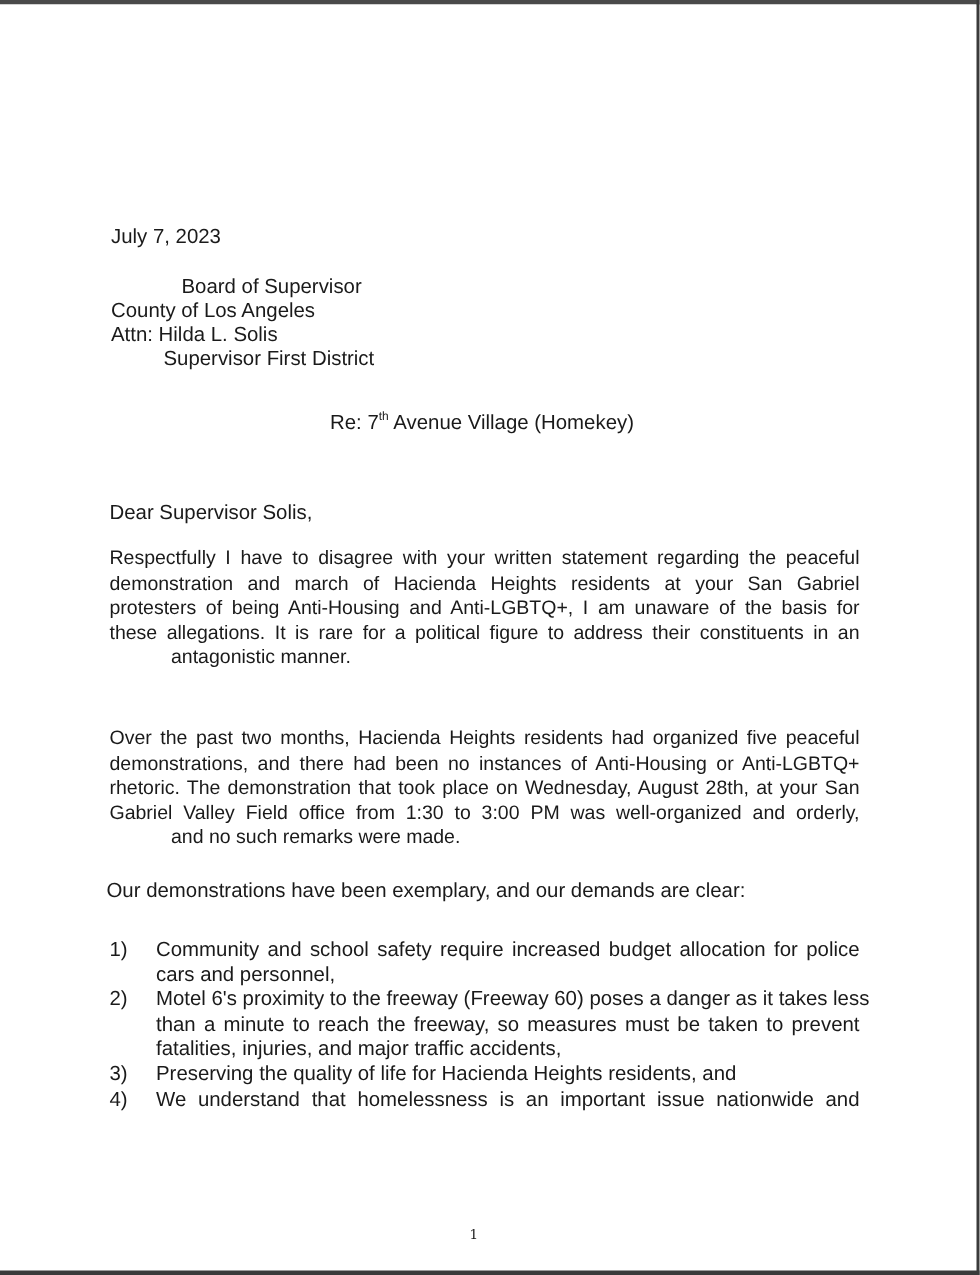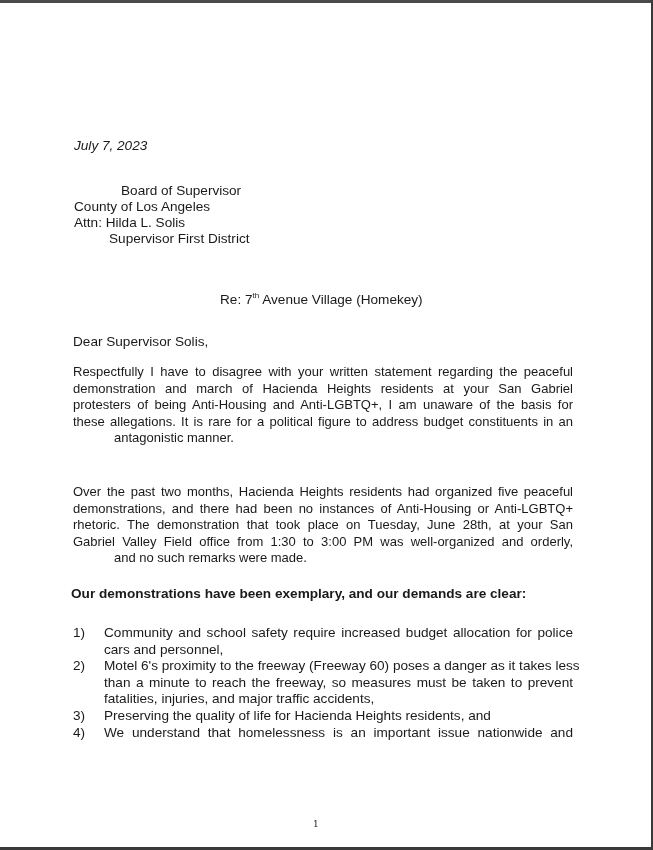--- a/index.html
+++ b/index.html
@@ -25,52 +25,52 @@
     .li .ln.last { text-align-last: left; }
     sup { font-size: 8px; vertical-align: 6px; line-height: 0; }
     .pagenum { position: absolute; left: 313px; top: 816px; font-family: "DejaVu Serif", serif; font-size: 9px; }
   </style>
 </head>
 <body>
 
 <div class="frame-top"></div>
 <div class="page">
 
-  <div class="txt" style="left:74px; top:135px;font-style:italic;">July 7, 2023</div>
+  <div class="txt" style="left:74px; top:147px;">July 7, 2023</div>
 
   <div>
     <div class="txt" style="left:74px; top:180px;margin-left:47px;">Board of Supervisor</div>
     <div class="txt" style="left:74px; top:196px;">County of Los Angeles</div>
     <div class="txt" style="left:74px; top:212px;">Attn: Hilda L. Solis</div>
     <div class="txt" style="left:109px; top:228px;">Supervisor First District</div>
   </div>
 
-  <div class="txt" style="left:220px; top:289px;">
+  <div class="txt" style="left:220px; top:271px;">
     <span>Re: 7</span><sup>th</sup><span> Avenue Village (Homekey)</span>
   </div>
 
   <div class="txt" style="left:73px; top:331px;">Dear Supervisor Solis,</div>
 
   <div class="para" style="top:361px;">
     <span class="ln">Respectfully I have to disagree with your written statement regarding the peaceful</span>
     <span class="ln">demonstration and march of Hacienda Heights residents at your San Gabriel</span>
     <span class="ln">protesters of being Anti-Housing and Anti-LGBTQ+, I am unaware of the basis for</span>
-    <span class="ln">these allegations. It is rare for a political figure to address budget constituents in an</span>
+    <span class="ln">these allegations. It is rare for a political figure to address their constituents in an</span>
     <span class="ln last">antagonistic manner.</span>
   </div>
 
   <div class="para" style="top:481px;">
     <span class="ln">Over the past two months, Hacienda Heights residents had organized five peaceful</span>
     <span class="ln">demonstrations, and there had been no instances of Anti-Housing or Anti-LGBTQ+</span>
-    <span class="ln">rhetoric. The demonstration that took place on Tuesday, June 28th, at your San</span>
+    <span class="ln">rhetoric. The demonstration that took place on Wednesday, August 28th, at your San</span>
     <span class="ln">Gabriel Valley Field office from 1:30 to 3:00 PM was well-organized and orderly,</span>
     <span class="ln last">and no such remarks were made.</span>
   </div>
 
-  <div class="txt" style="left:71px; top:583px;font-weight:bold;">Our demonstrations have been exemplary, and our demands are clear:</div>
+  <div class="txt" style="left:71px; top:583px;">Our demonstrations have been exemplary, and our demands are clear:</div>
 
   <div class="list">
     <div class="li">
       <span class="num">1)</span>
       <span class="ln">Community and school safety require increased budget allocation for police</span>
       <span class="ln last">cars and personnel,</span>
     </div>
     <div class="li">
       <span class="num">2)</span>
       <span class="ln">Motel 6's proximity to the freeway (Freeway 60) poses a danger as it takes less</span>

